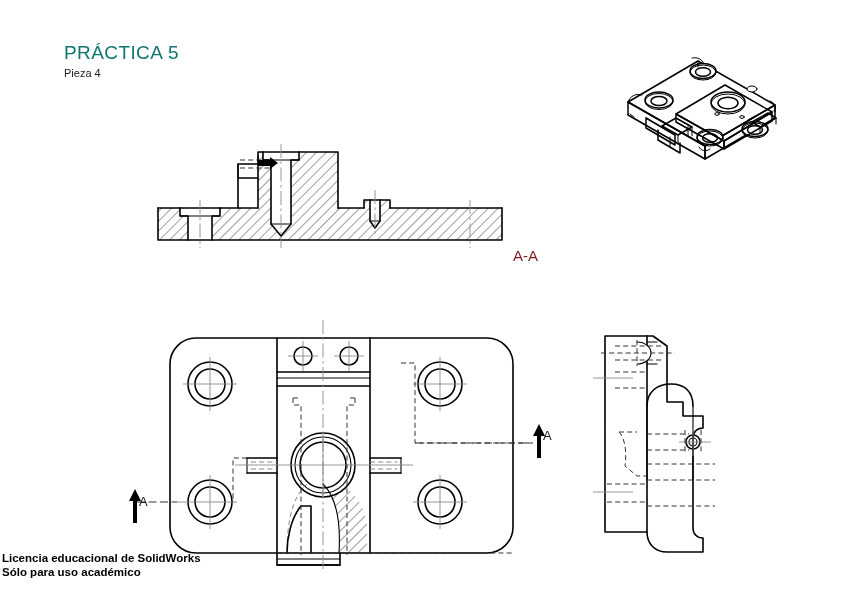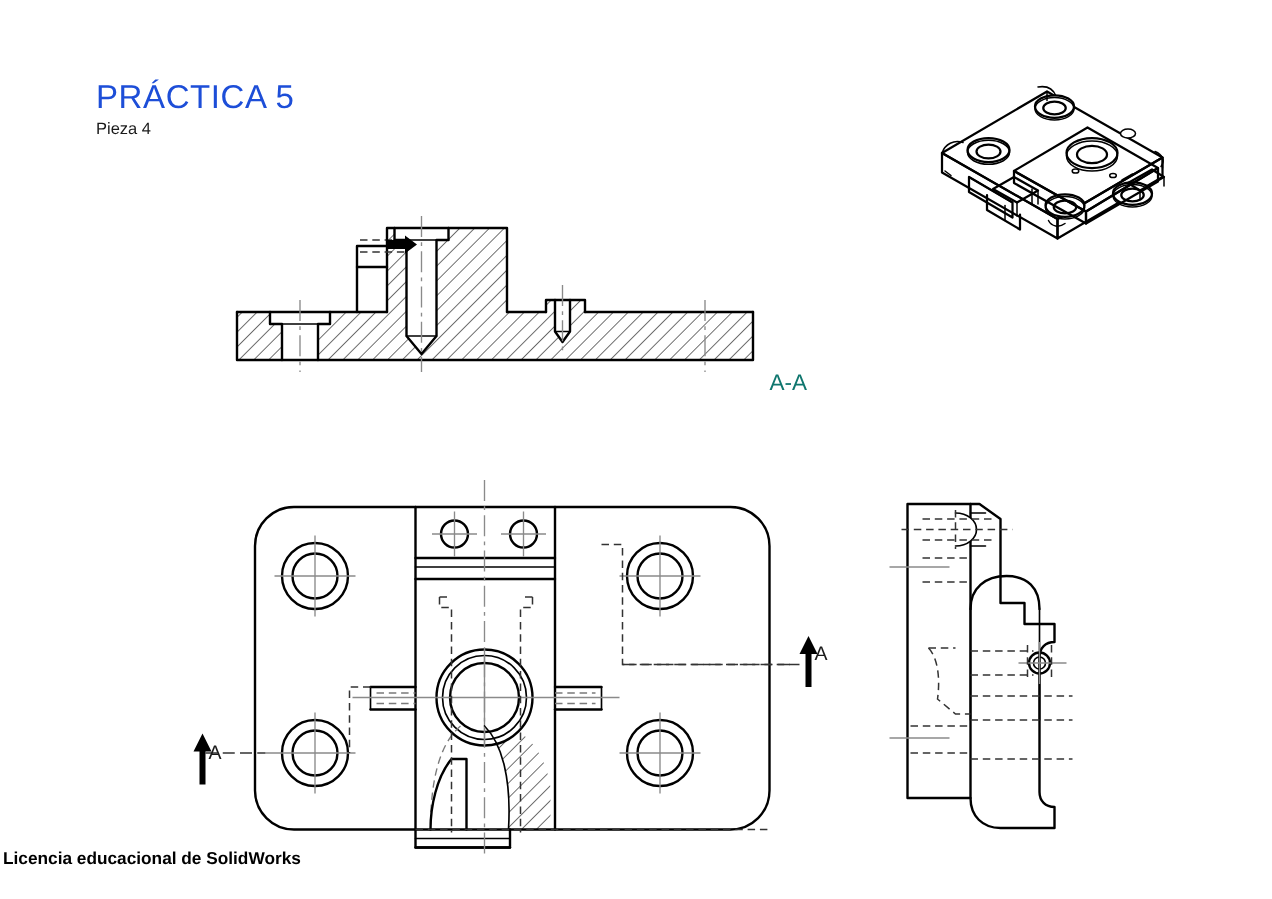--- a/index.html
+++ b/index.html
@@ -17,50 +17,49 @@
   }
 
   
   #title-block {
     position: absolute;
     left: 64px;
     top: 42px;
     line-height: 1.15;
   }
   #title-block .main-title {
-    font-size: 22px;
+    font-size: 19px;
     letter-spacing: 0.4px;
-    color: #1d4ed8;
-    white-space: nowrap;
-    margin-top: 10px;
+    color: #0f766e;
+    white-space: nowrap;
   }
   #title-block .sub-title {
     font-size: 11px;
     margin-top: 3px;
     color: #1a1a1a;
     white-space: nowrap;
   }
 
   
   #licence-footer {
     position: absolute;
     left: 2px;
-    top: 566px;
+    top: 551px;
     font-size: 11.5px;
     font-weight: bold;
     line-height: 1.25;
     color: #000000;
     white-space: nowrap;
   }
 
   
   .view-label {
     position: absolute;
     font-size: 15px;
-    color: #0f766e;
+    color: #7f1d1d;
     white-space: nowrap;
   }
   #section-label-aa { left: 513px; top: 247px; }
 
   .arrow-label {
     position: absolute;
     font-size: 13px;
     color: #1a1a1a;
     white-space: nowrap;
   }
@@ -343,13 +342,14 @@
   <path class="hidden-l" d="M 62 186 L 130 186"></path>
   <path class="center-s" d="M 8 172 L 48 172"></path>
 </svg>
 
 <div class="view-label" id="section-label-aa">A-A</div>
 <div class="arrow-label" id="arrow-label-right">A</div>
 <div class="arrow-label" id="arrow-label-left">A</div>
 
 <div id="licence-footer">
   <div>Licencia educacional de SolidWorks</div>
+  <div>Sólo para uso académico</div>
 </div>
 
 </body></html>

